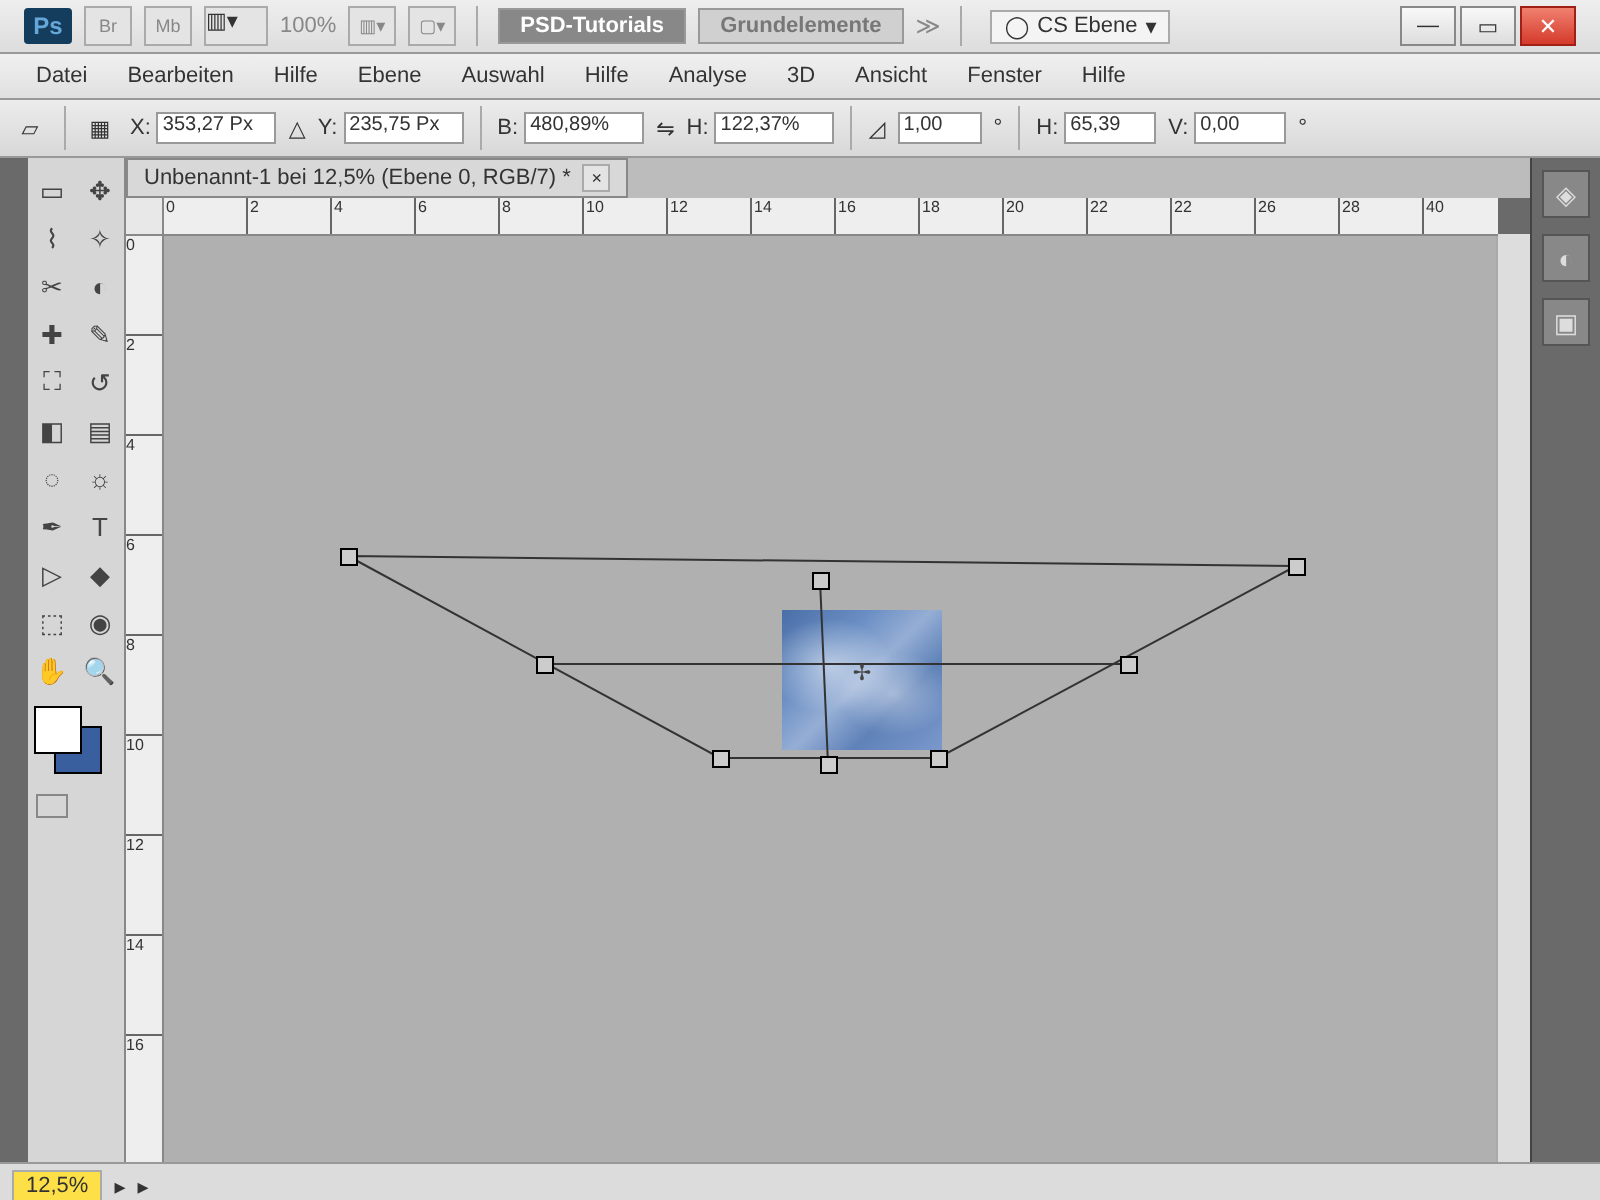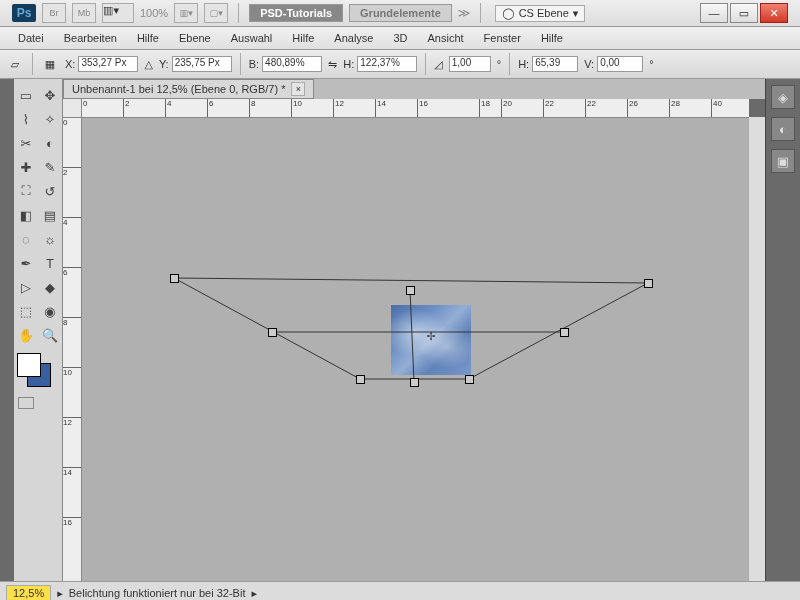--- a/index.html
+++ b/index.html
@@ -200,21 +200,21 @@
       <div class="ruler-h" id="ruler-h">
           <div class="tick" style="left: 0px;">0</div>
           <div class="tick" style="left: 42px;">2</div>
           <div class="tick" style="left: 84px;">4</div>
           <div class="tick" style="left: 126px;">6</div>
           <div class="tick" style="left: 168px;">8</div>
           <div class="tick" style="left: 210px;">10</div>
           <div class="tick" style="left: 252px;">12</div>
           <div class="tick" style="left: 294px;">14</div>
           <div class="tick" style="left: 336px;">16</div>
-          <div class="tick" style="left: 378px; margin-left: 20px;">18</div>
+          <div class="tick" style="left: 378px;">18</div>
           <div class="tick" style="left: 420px;">20</div>
           <div class="tick" style="left: 462px; text-align: right;">22</div>
           <div class="tick" style="left: 504px;">22</div>
           <div class="tick" style="left: 546px;">26</div>
           <div class="tick" style="left: 588px;">28</div>
           <div class="tick" style="left: 630px;">40</div>
         </div>
       <div class="ruler-v" id="ruler-v">
           <div class="tick" style="top: 0px;">0</div>
           <div class="tick" style="top: 50px;">2</div>
@@ -252,15 +252,14 @@
   <div class="rightdock">
     <div class="dock-icon">◈</div>
     <div class="dock-icon">◐</div>
     <div class="dock-icon">▣</div>
   </div>
 </div>
 
 <div class="statusbar">
   <span class="status-field">12,5%</span>
   <span>▸</span>
-  <span>Belichtung funktioniert nur bei 32-Bit</span>
   <span>▸</span>
 </div>
 
 </body></html>

